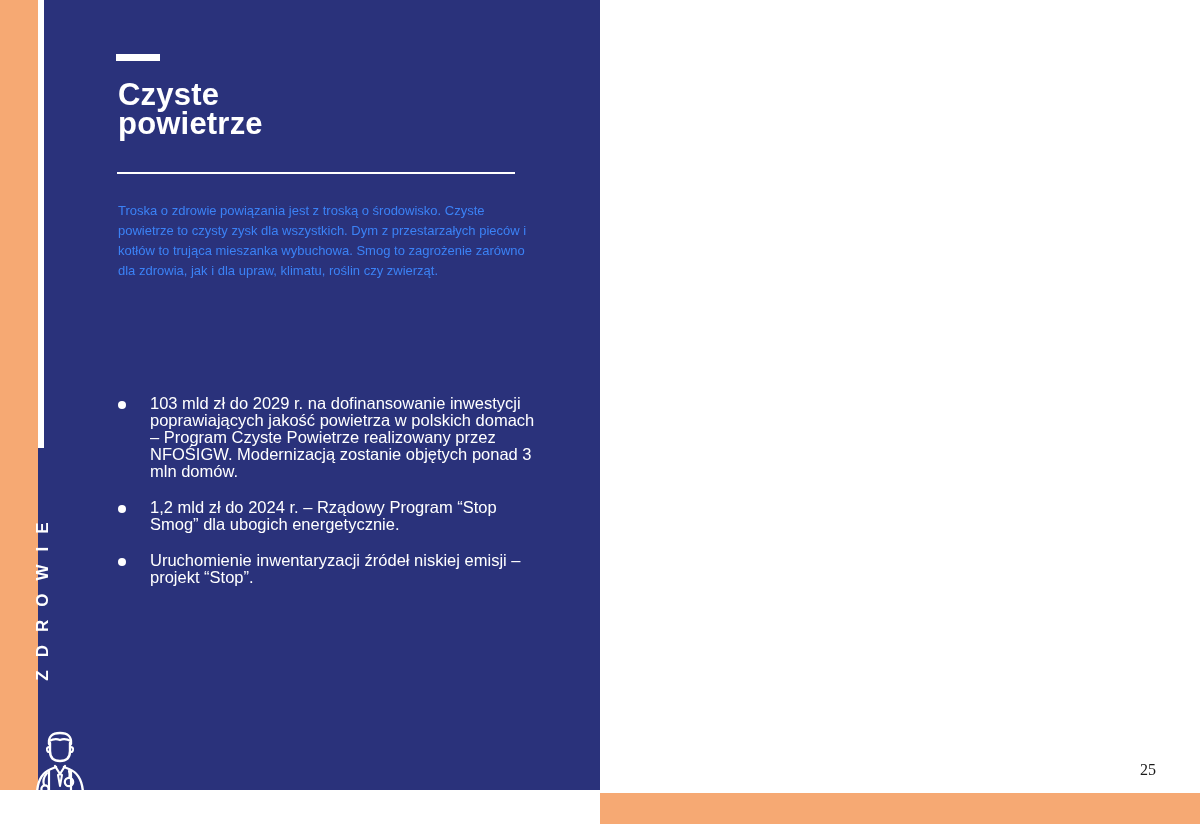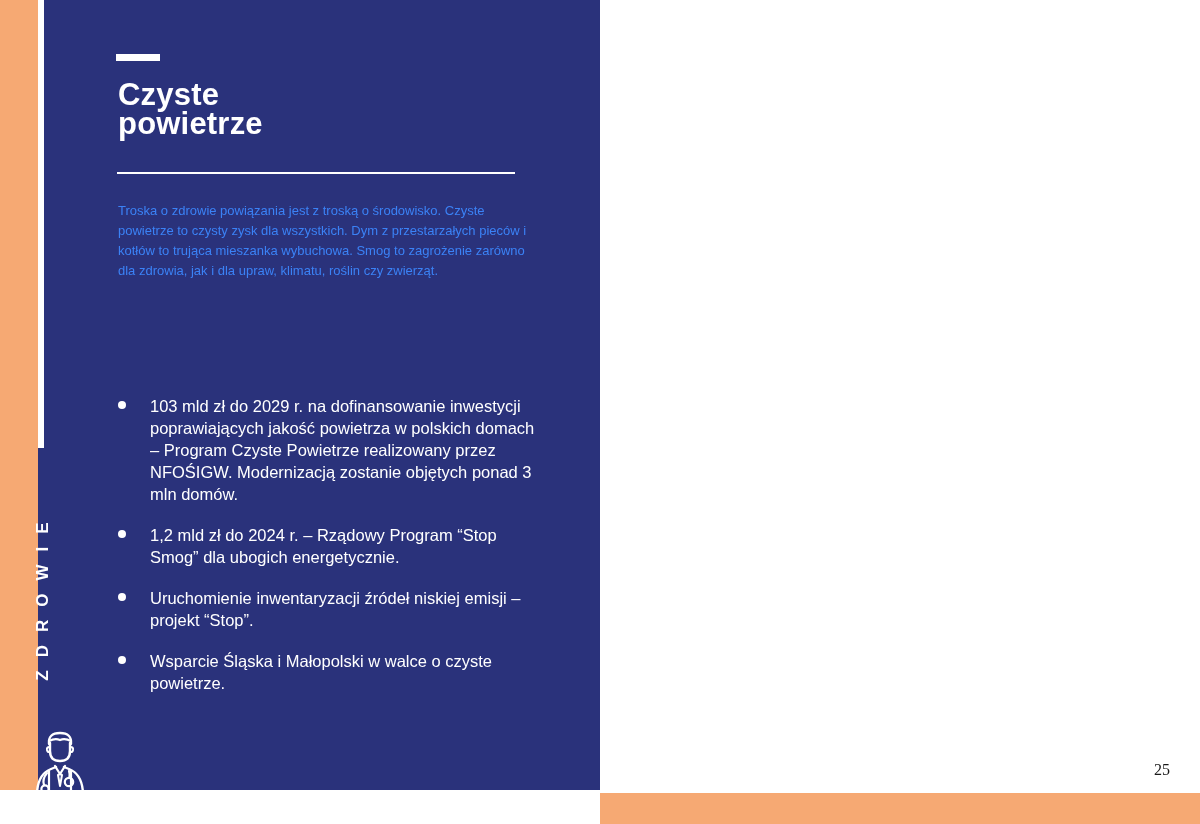--- a/index.html
+++ b/index.html
@@ -81,21 +81,21 @@
     left: 118px; top: 395px;
     width: 420px;
     list-style: none;
   }
   .bullet-item {
     display: flex;
     align-items: flex-start;
     margin-bottom: 19px;
     color: #ffffff;
     font-size: 16.5px;
-    line-height: 22px;
+    line-height: 17px;
   }
   .bullet-dot {
     flex: 0 0 8px;
     width: 8px; height: 8px;
     border-radius: 50%;
     background: #ffffff;
     margin-top: 6px;
     margin-right: 24px;
   }
   .bullet-text { flex: 1; }
@@ -112,21 +112,21 @@
     width: 432px;
     font-style: italic;
     font-size: 15.5px;
     line-height: 19.3px;
     color: var(--text-dark, #1c1c26);
   }
   .page-number {
     position: absolute;
     left: 1140px; top: 761px;
     width: 44px;
-    text-align: center;
+    text-align: left;
     font-family: "Liberation Serif", serif;
     font-size: 16px;
     color: #1a1a1a;
   }
   .bottom-bar {
     position: absolute;
     left: 600px; top: 793px;
     width: 600px; height: 31px;
     background: var(--orange, #f6a973);
   }
@@ -155,24 +155,20 @@
       <span class="bullet-text">103 mld zł do 2029 r. na dofinansowanie inwestycji poprawiających jakość powietrza w polskich domach – Program Czyste Powietrze realizowany przez NFOŚIGW. Modernizacją zostanie objętych ponad 3 mln domów.</span>
     </li>
     <li class="bullet-item">
       <span class="bullet-dot"></span>
       <span class="bullet-text">1,2 mld zł do 2024 r. – Rządowy Program “Stop Smog” dla ubogich energetycznie.</span>
     </li>
     <li class="bullet-item">
       <span class="bullet-dot"></span>
       <span class="bullet-text">Uruchomienie inwentaryzacji źródeł niskiej emisji – projekt “Stop”.</span>
     </li>
-    <li class="bullet-item">
-      <span class="bullet-dot"></span>
-      <span class="bullet-text">Wsparcie Śląska i Małopolski w walce o czyste powietrze.</span>
-    </li>
   </ul>
 
   <div class="white-vline"></div>
 
   <div class="vertical-label">ZDROWIE</div>
 
   <div class="doctor-wrap">
     <svg width="66" height="70" viewBox="0 0 66 70" fill="none" xmlns="http://www.w3.org/2000/svg">
 
       <path d="M22 17 Q21 6 33 6 Q45 6 44 17" stroke="#fff" stroke-width="2.4" stroke-linecap="round" fill="none"></path>

